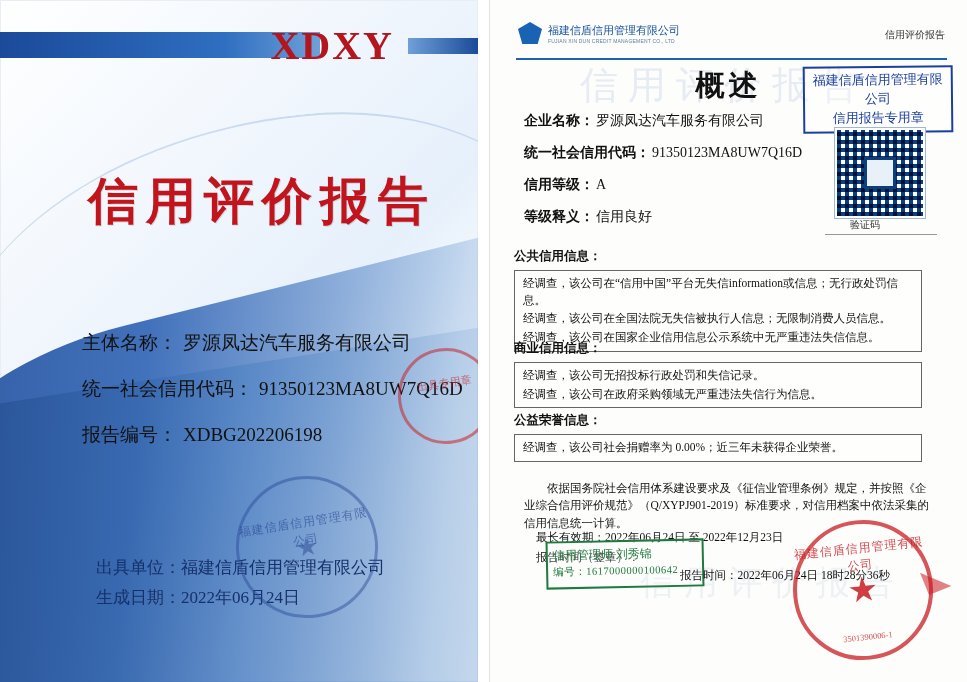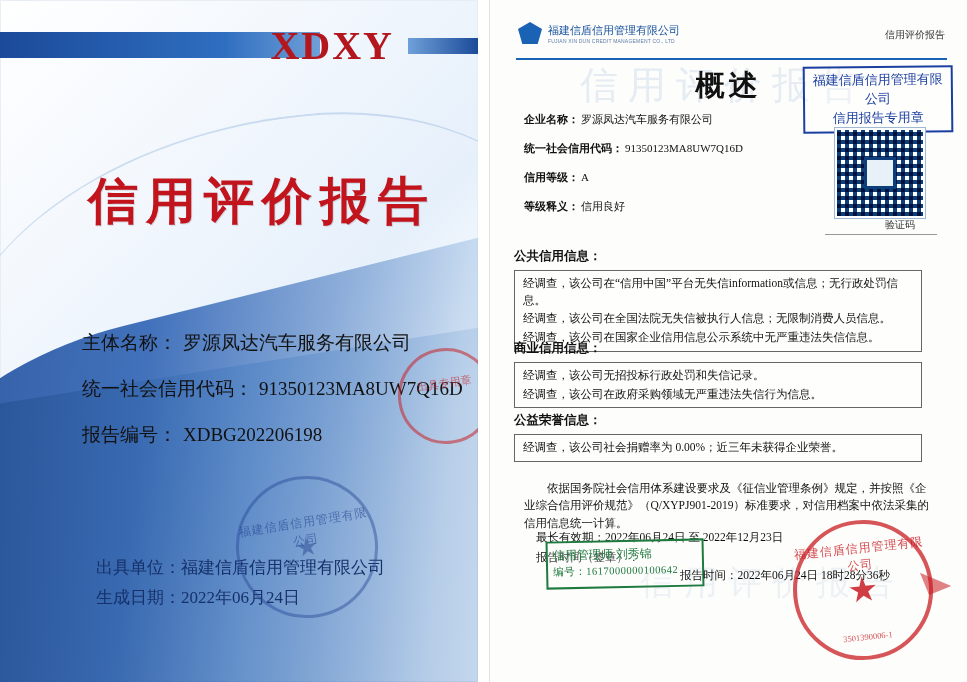--- a/index.html
+++ b/index.html
@@ -258,42 +258,42 @@
     content: "";
     position: absolute;
     left: 50%; top: 50%;
     width: 26px; height: 26px;
     transform: translate(-50%,-50%);
     background: #e8f0f8;
     border: 3px solid #0c3f7a;
   }
   .rep-qr-cap {
     position: absolute;
-    right: 52px; top: 218px;
+    right: 66px; top: 218px;
     width: 72px;
-    text-align: right;
+    text-align: center;
     font-family: "Liberation Serif", serif;
     font-size: 10px;
     color: #333;
   }
   .rep-qr-line {
     position: absolute;
     right: 30px; top: 234px;
     width: 112px;
     border-top: 1px solid #999;
   }
 
   .kv-list {
     position: absolute;
     left: 34px; top: 112px;
     width: 300px;
   }
   .kv {
     font-family: "Liberation Serif", serif;
-    font-size: 11px;
+    font-size: 14px;
     color: #111;
     margin-bottom: 14px;
     white-space: nowrap;
   }
   .kv .k { font-weight: bold; }
   .kv .v { margin-left: 2px; }
 
   .sec {
     position: absolute;
     left: 24px;

